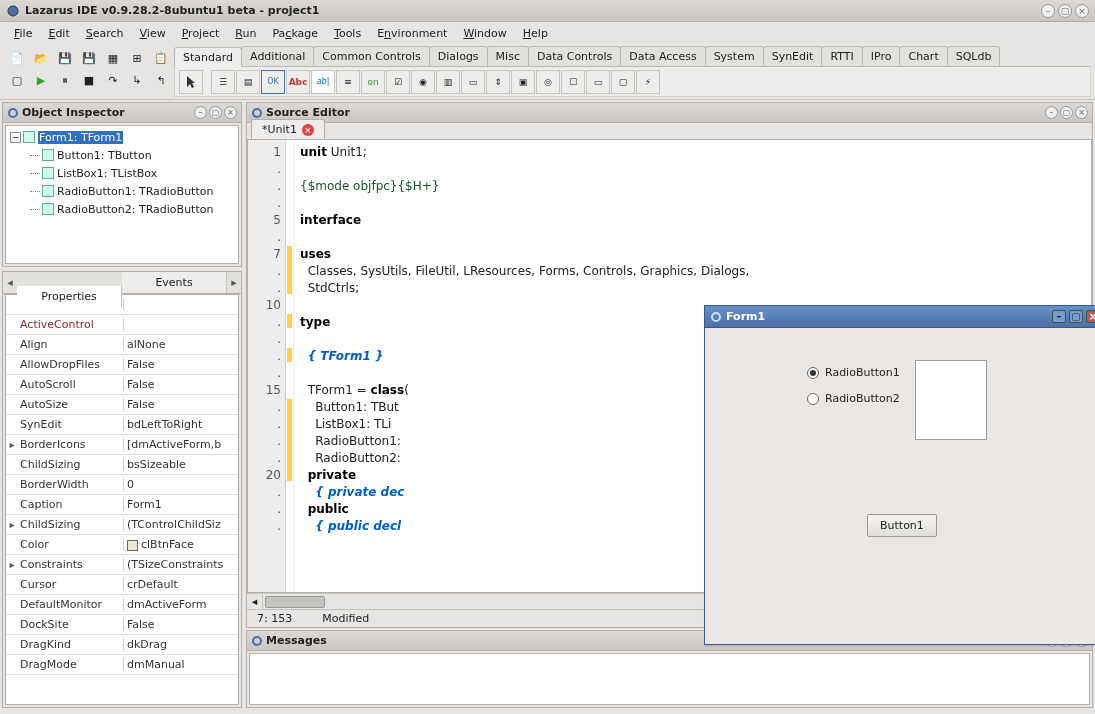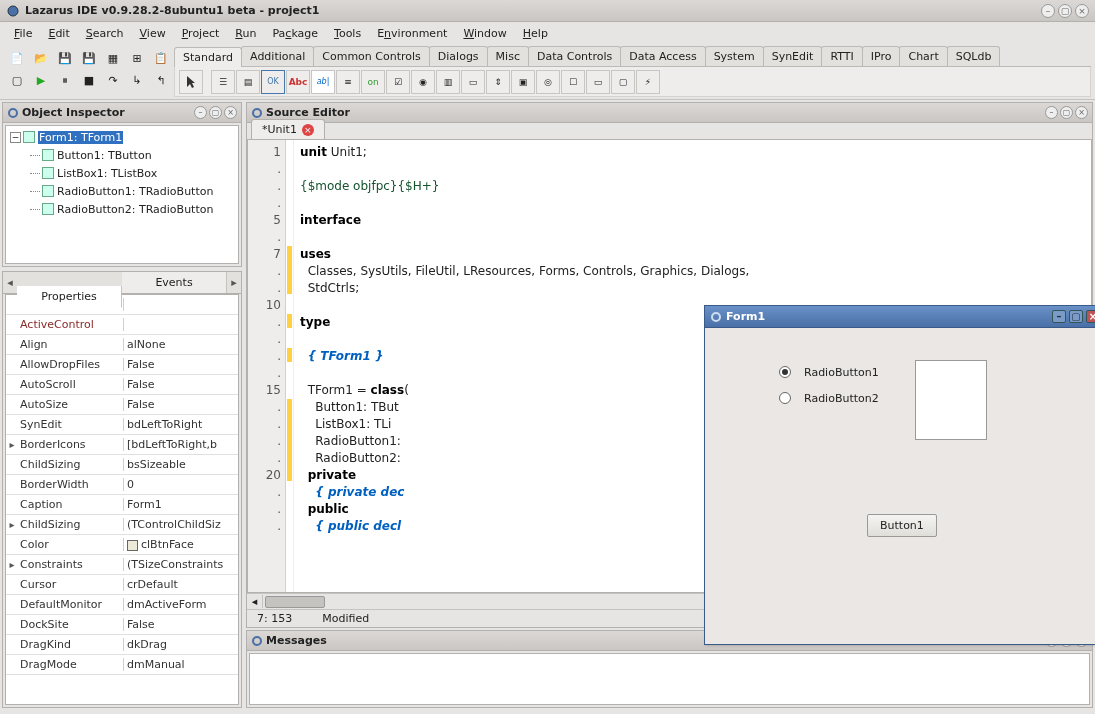--- a/index.html
+++ b/index.html
@@ -62,21 +62,21 @@
 .scroll-h{height:16px;border-top:1px solid #c5c3c0;background:#e7e5e3;display:flex;align-items:center;}
 .statusline{height:18px;display:flex;align-items:center;padding:0 10px;gap:30px;border-top:1px solid #c5c3c0;background:#e7e5e3;font-size:11px;}
 
 .msg-panel{height:78px;}
 .msg-body{flex:1;background:#fff;border:1px solid #b3b0ad;margin:2px;}
 
 .form-designer{position:absolute; left:460px; top:205px; width:402px; height:340px; border:1px solid #3a5a8a; background:#eae7e4; box-shadow:1px 1px 2px rgba(0,0,0,.15); background-image: radial-gradient(circle, #888 .6px, transparent .6px); background-size: 8px 8px; background-position: 4px 30px;}
 .fd-title{height:22px;background:linear-gradient(#6a90c8,#4a70a8);display:flex;align-items:center;color:#fff;padding:0 5px;font-weight:bold;border-bottom:1px solid #3a5888;}
 .fd-title .fb{width:14px;height:13px;border:1px solid #355;border-radius:2px;background:#7a9ac8;margin-left:3px;display:inline-flex;align-items:center;justify-content:center;font-size:10px;color:#234;}
 .fd-body{position:relative;height:calc(100% - 22px);}
-.fd-radio{position:absolute;display:flex;align-items:flex-start;gap:13px;}
+.fd-radio{position:absolute;display:flex;align-items:flex-end;gap:6px;margin-left:28px;}
 .fd-radio .rb{width:12px;height:12px;border:1px solid #666;border-radius:50%;background:#fff;display:inline-flex;align-items:center;justify-content:center;}
 .fd-radio .rb.on::after{content:"";width:6px;height:6px;border-radius:50%;background:#333;}
 .fd-listbox{position:absolute;border:1px solid #999;background:#fff;}
 .fd-button{position:absolute;border:1px solid #999;background:linear-gradient(#f5f4f2,#e0ded9);padding:4px 12px;border-radius:2px;}
 
 svg{display:block;}
 </style>
 </head>
 <body>
 
@@ -247,21 +247,21 @@
             <span class="pval">False</span>
           </div>
           <div class="proprow normal">
             <span class="exp2"></span>
             <span class="pname">SynEdit</span>
             <span class="pval">bdLeftToRight</span>
           </div>
           <div class="proprow normal">
             <span class="exp2">▸</span>
             <span class="pname">BorderIcons</span>
-            <span class="pval">[bdLeftToRight,b</span>
+            <span class="pval">[dmActiveForm,b</span>
           </div>
           <div class="proprow normal">
             <span class="exp2"></span>
             <span class="pname">ChildSizing</span>
             <span class="pval">bsSizeable</span>
           </div>
           <div class="proprow normal">
             <span class="exp2"></span>
             <span class="pname">BorderWidth</span>
             <span class="pval">0</span>

